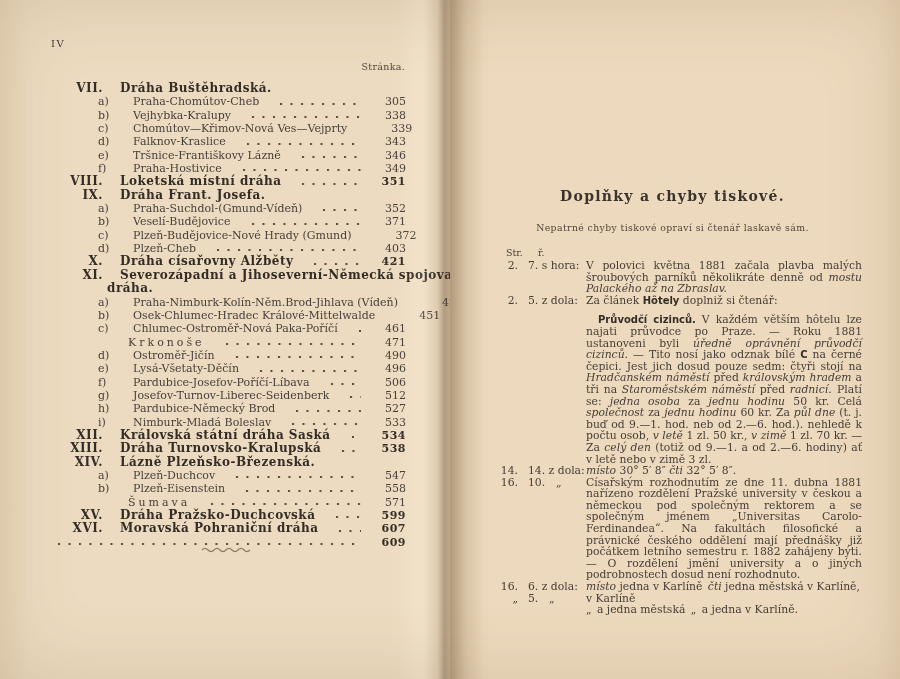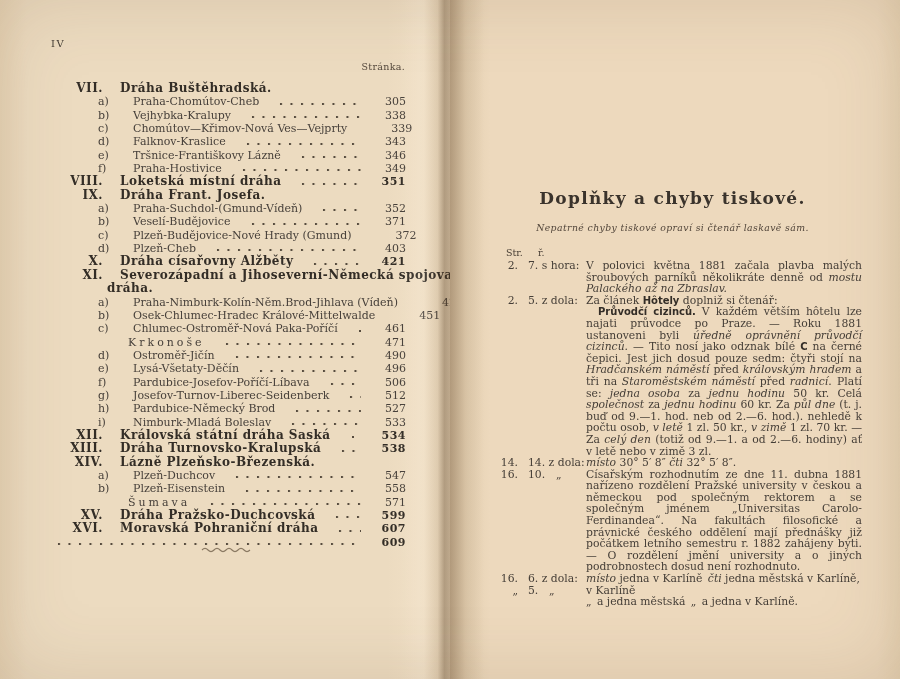--- a/index.html
+++ b/index.html
@@ -59,39 +59,39 @@
   .leader{
     flex:1;align-self:flex-end;height:6px;margin:0 5px 2px 7px;
     background-image:radial-gradient(circle at 2px 3px, rgba(70,60,48,0.9) 1.05px, rgba(0,0,0,0) 1.5px);
     background-size:10.5px 6px;background-repeat:repeat-x;
   }
   .col-page{flex:none;width:27px;text-align:right;font-size:11px;}
   .squiggle{position:absolute;left:201px;top:546px;opacity:0.75;}
   
   .r-title{
     position:absolute;left:25px;right:30px;top:188px;text-align:center;
-    font-size:17px;font-weight:bold;letter-spacing:1.3px;color:#3a332c;
+    font-size:14px;font-weight:bold;letter-spacing:1.3px;color:#3a332c;
   }
   .r-subtitle{
     position:absolute;left:25px;right:30px;top:222px;text-align:center;
-    font-size:9.3px;letter-spacing:0.4px;color:#51453a;font-style:italic;
+    font-size:9.3px;letter-spacing:0.4px;color:#51453a;
   }
   .r-colhead{position:absolute;top:247px;left:0;width:100%;font-size:9.5px;color:#4a4036;}
   .r-colhead .c1{position:absolute;left:56px;}
   .r-colhead .c2{position:absolute;left:88px;}
   .errata{
     position:absolute;left:48px;top:260px;width:364px;
     color:#453e37;
   }
   .entry{display:flex;align-items:flex-start;font-size:10.8px;line-height:11.6px;}
   .e-str{flex:none;width:20px;text-align:right;}
   .e-line{flex:none;width:58px;padding-left:10px;white-space:nowrap;}
   .e-body{flex:1;min-width:0;}
   .e-body p{margin:0;text-align:justify;}
-  .e-body p.ind{text-indent:12px;}
+  .e-body p.ind{text-indent:12px;margin-top:8px;}
   .e-body .i{font-style:italic;}
   .e-body .b{font-family:"DejaVu Sans",sans-serif;font-weight:bold;font-size:10px;color:#332d27;}
 </style>
 </head>
 <body>
 
 <div class="page page-left">
   <div class="pagenum">IV</div>
   <div class="stranka">Stránka.</div>
   <div class="toc">

